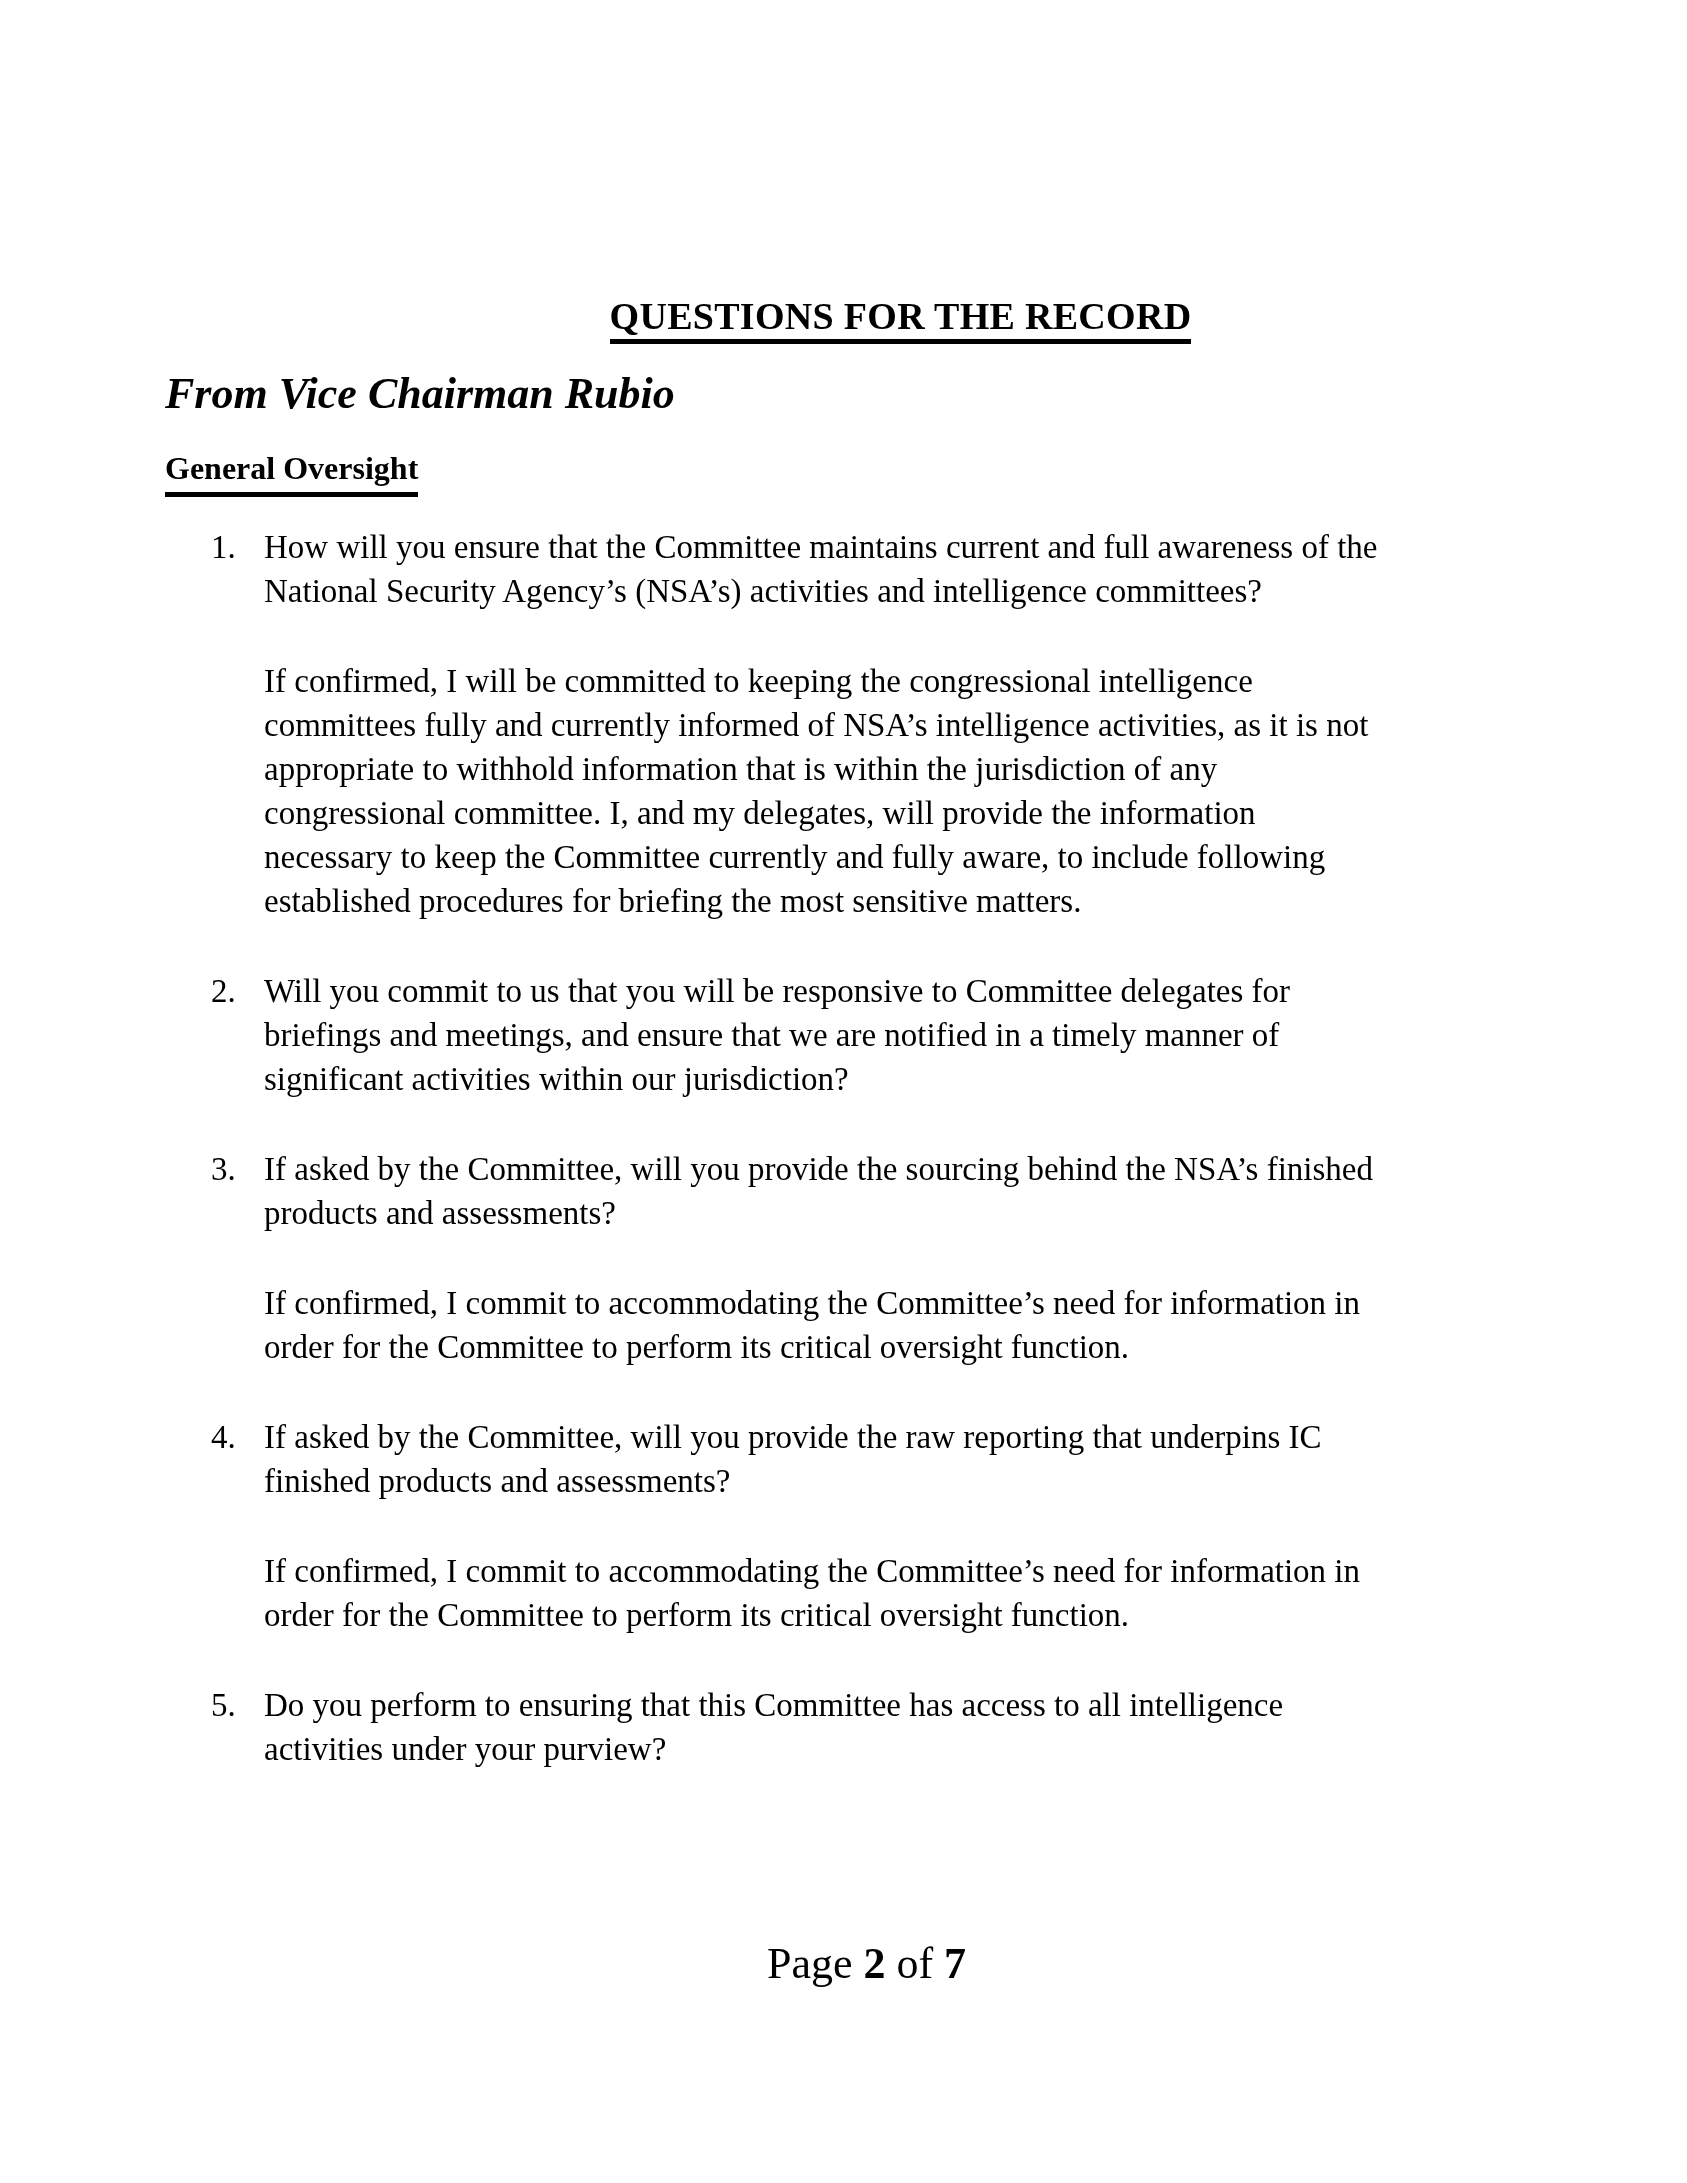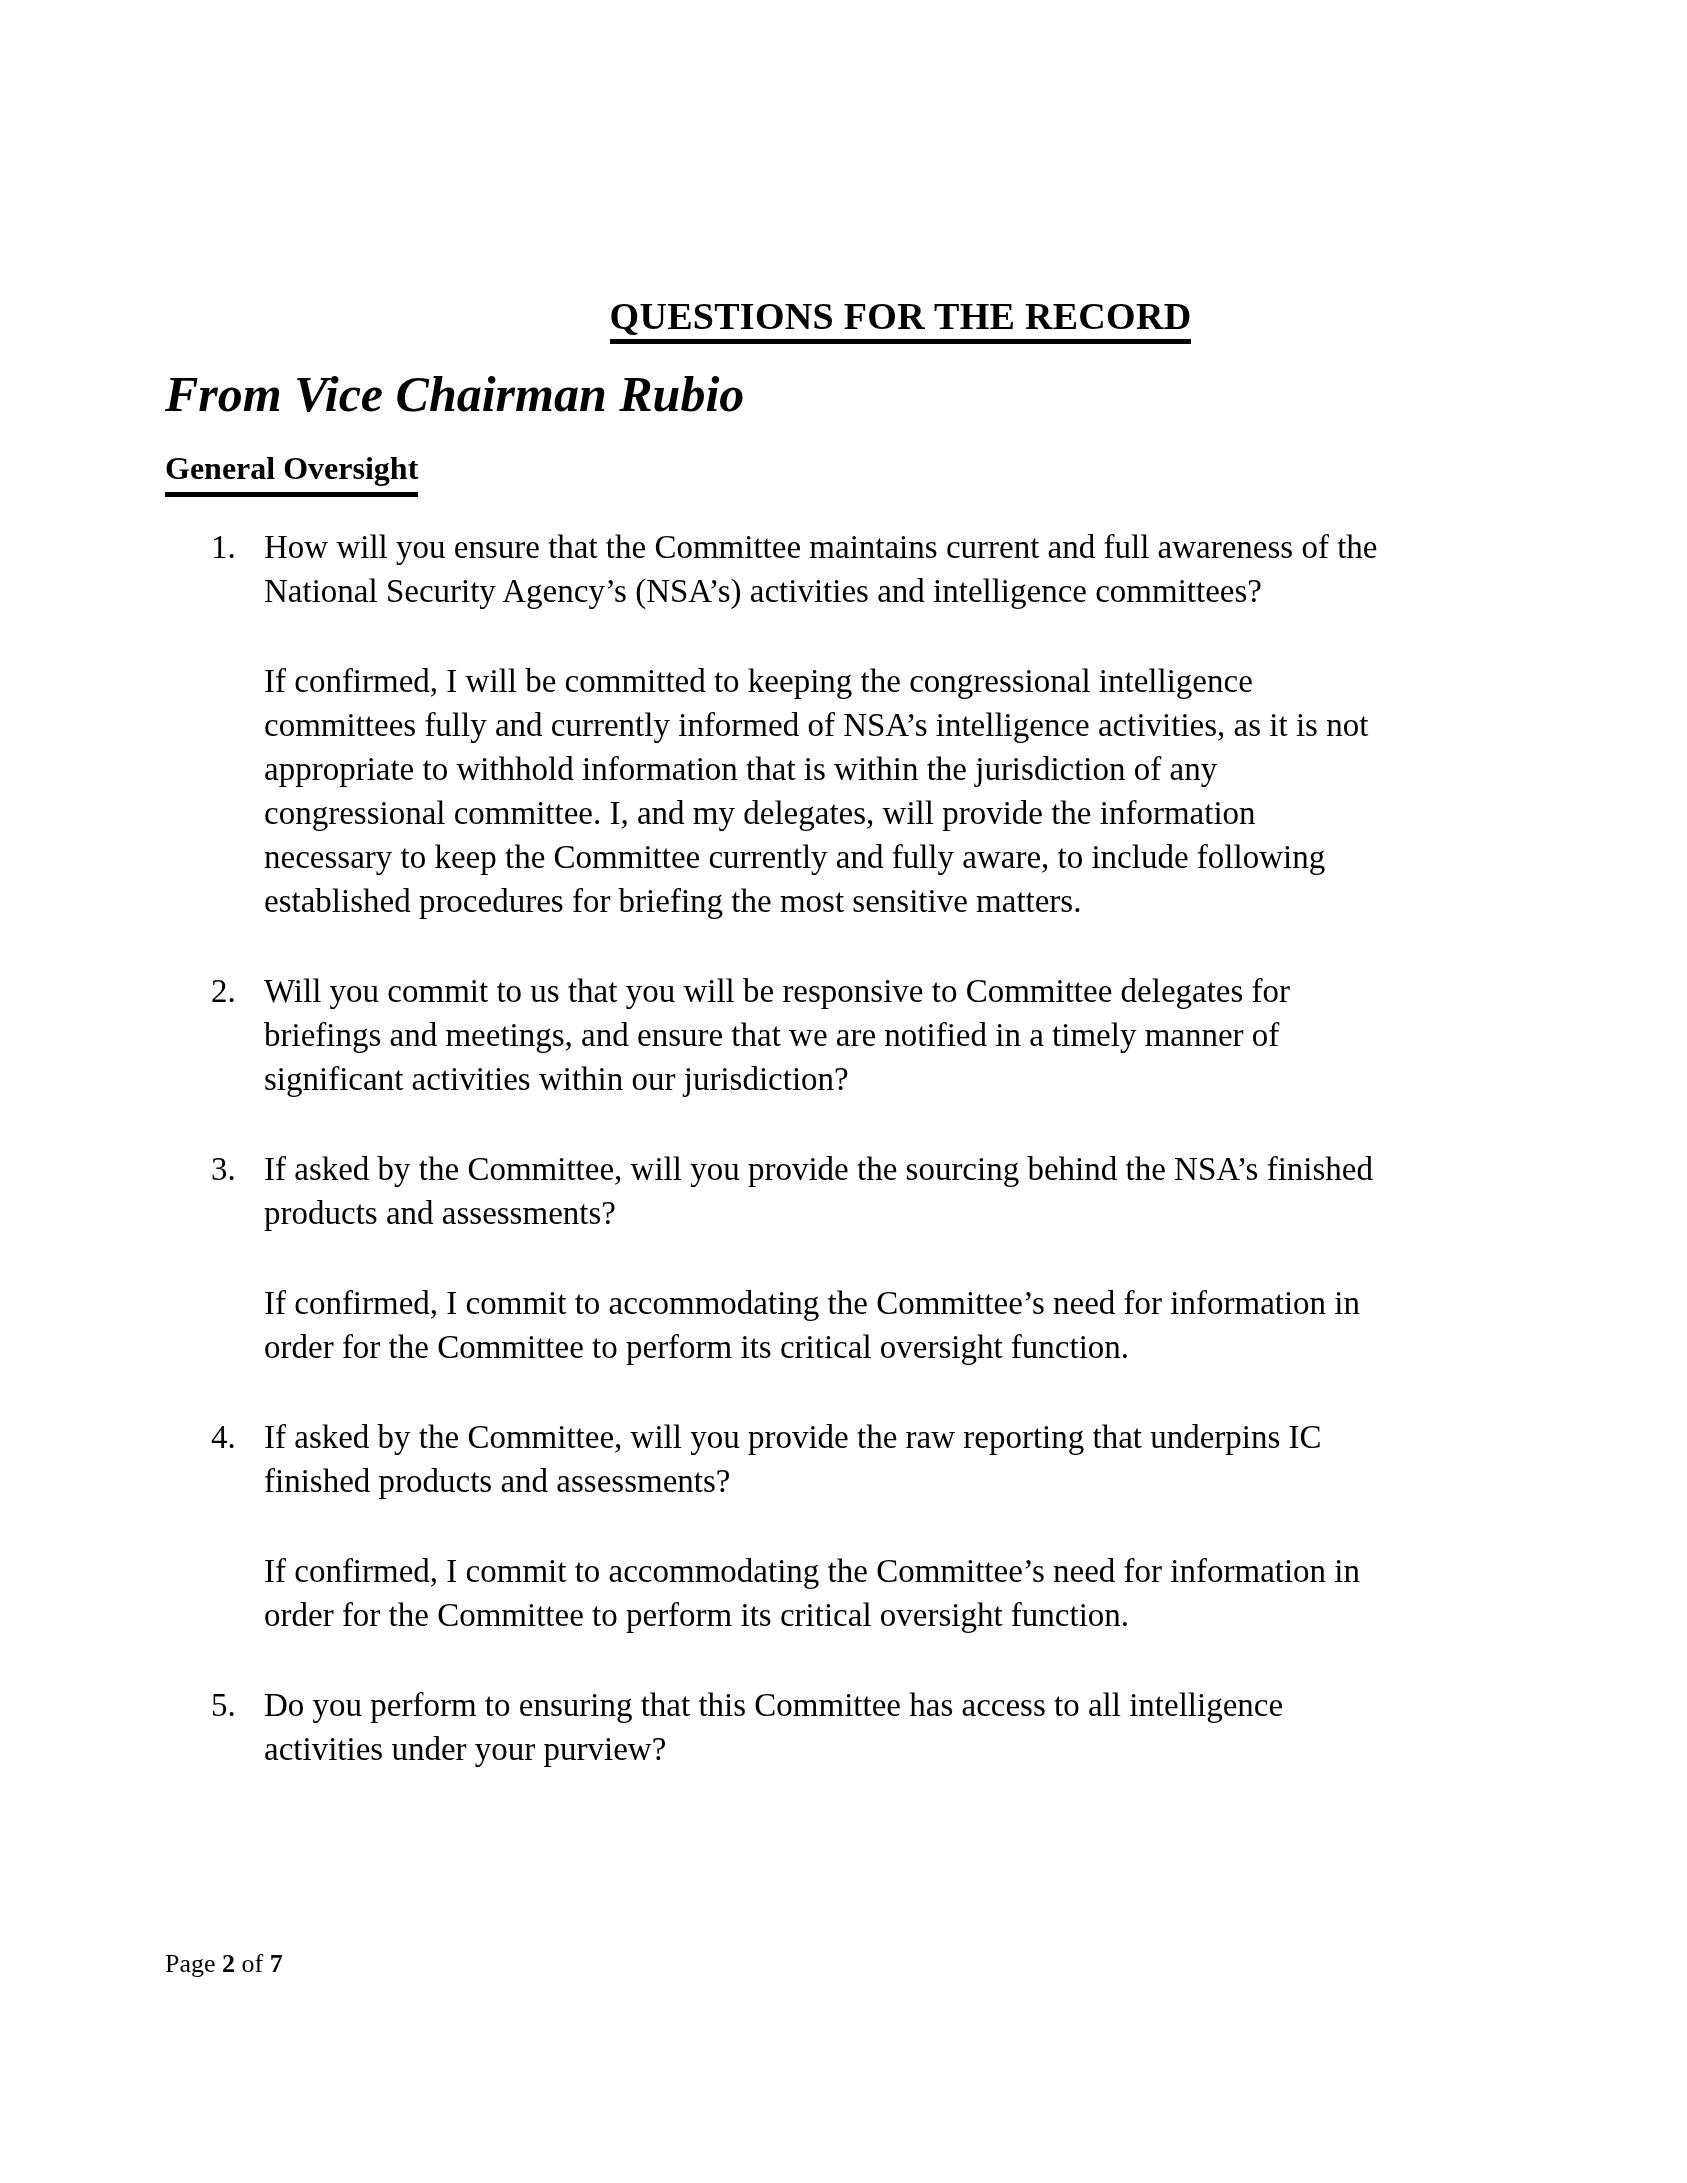--- a/index.html
+++ b/index.html
@@ -28,21 +28,21 @@
     display: inline-block;
     font-size: 38px;
     line-height: 44px;
     font-weight: bold;
     border-bottom: 5.3px solid #000000;
     padding-bottom: 1.3px;
     letter-spacing: 0.3px;
   }
   .from-line {
     margin-top: 28px;
-    font-size: 50px;
+    font-size: 44px;
     line-height: 44px;
     font-weight: bold;
     font-style: italic;
   }
   .section-heading-wrap {
     margin-top: 30px;
   }
   .section-heading {
     display: inline-block;
     font-size: 32px;
@@ -72,21 +72,22 @@
     white-space: pre;
   }
   .answer {
     margin-top: 46px;
   }
   .page-footer {
     position: absolute;
     left: 165px;
     width: 1403px;
     top: 1942px;
-    font-size: 26px;
+    text-align: center;
+    font-size: 44px;
     line-height: 44px;
   }
   .bold { font-weight: bold; }
 </style>
 </head>
 <body>
 
 <div class="page">
 
   <div class="title-wrap">

